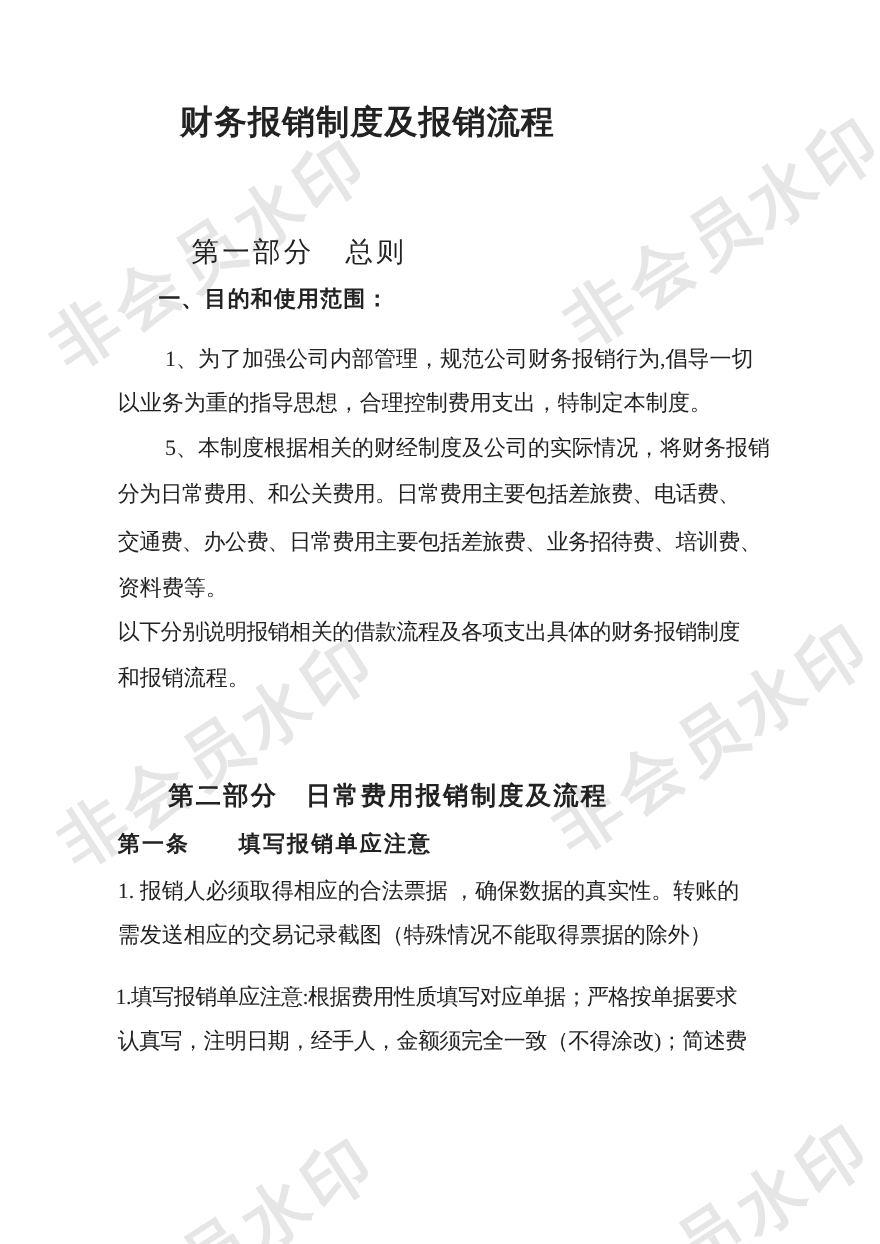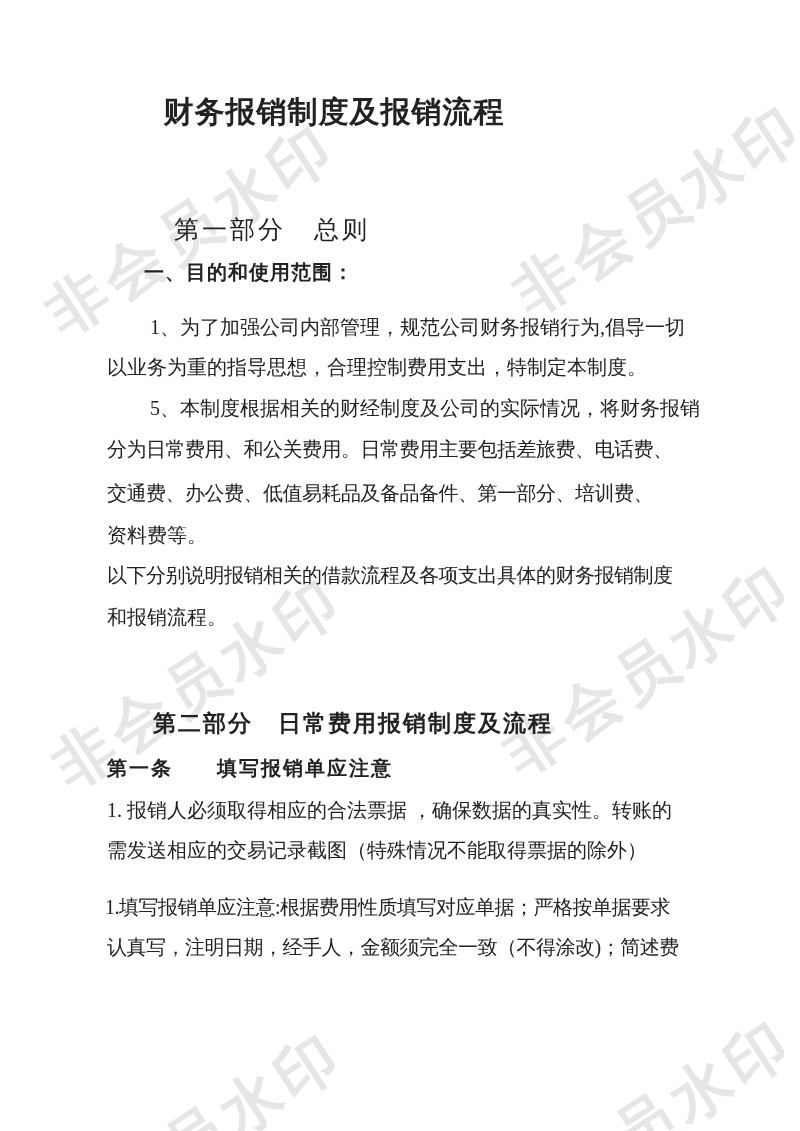--- a/index.html
+++ b/index.html
@@ -87,21 +87,21 @@
 
     <div class="line part1-heading">第一部分　总则</div>
 
     <div class="line sec1-heading bold">一、目的和使用范围：</div>
 
     <div class="line l-p1a">1、为了加强公司内部管理，规范公司财务报销行为,倡导一切</div>
     <div class="line l-p1b">以业务为重的指导思想，合理控制费用支出，特制定本制度。</div>
 
     <div class="line l-p2a">5、本制度根据相关的财经制度及公司的实际情况，将财务报销</div>
     <div class="line l-p2b tight">分为日常费用、和公关费用。日常费用主要包括差旅费、电话费、</div>
-    <div class="line l-p2c tight">交通费、办公费、低值易耗品及备品备件、第一部分、培训费、</div>
+    <div class="line l-p2c tight">交通费、办公费、日常费用主要包括差旅费、业务招待费、培训费、</div>
     <div class="line l-p2d">资料费等。</div>
 
     <div class="line l-p3a tight">以下分别说明报销相关的借款流程及各项支出具体的财务报销制度</div>
     <div class="line l-p3b">和报销流程。</div>
 
     <div class="line part2-heading bold">第二部分　日常费用报销制度及流程</div>
 
     <div class="line art1-heading bold">第一条　　填写报销单应注意</div>
 
     <div class="line l-i1a">1.  报销人必须取得相应的合法票据 ，确保数据的真实性。转账的</div>

